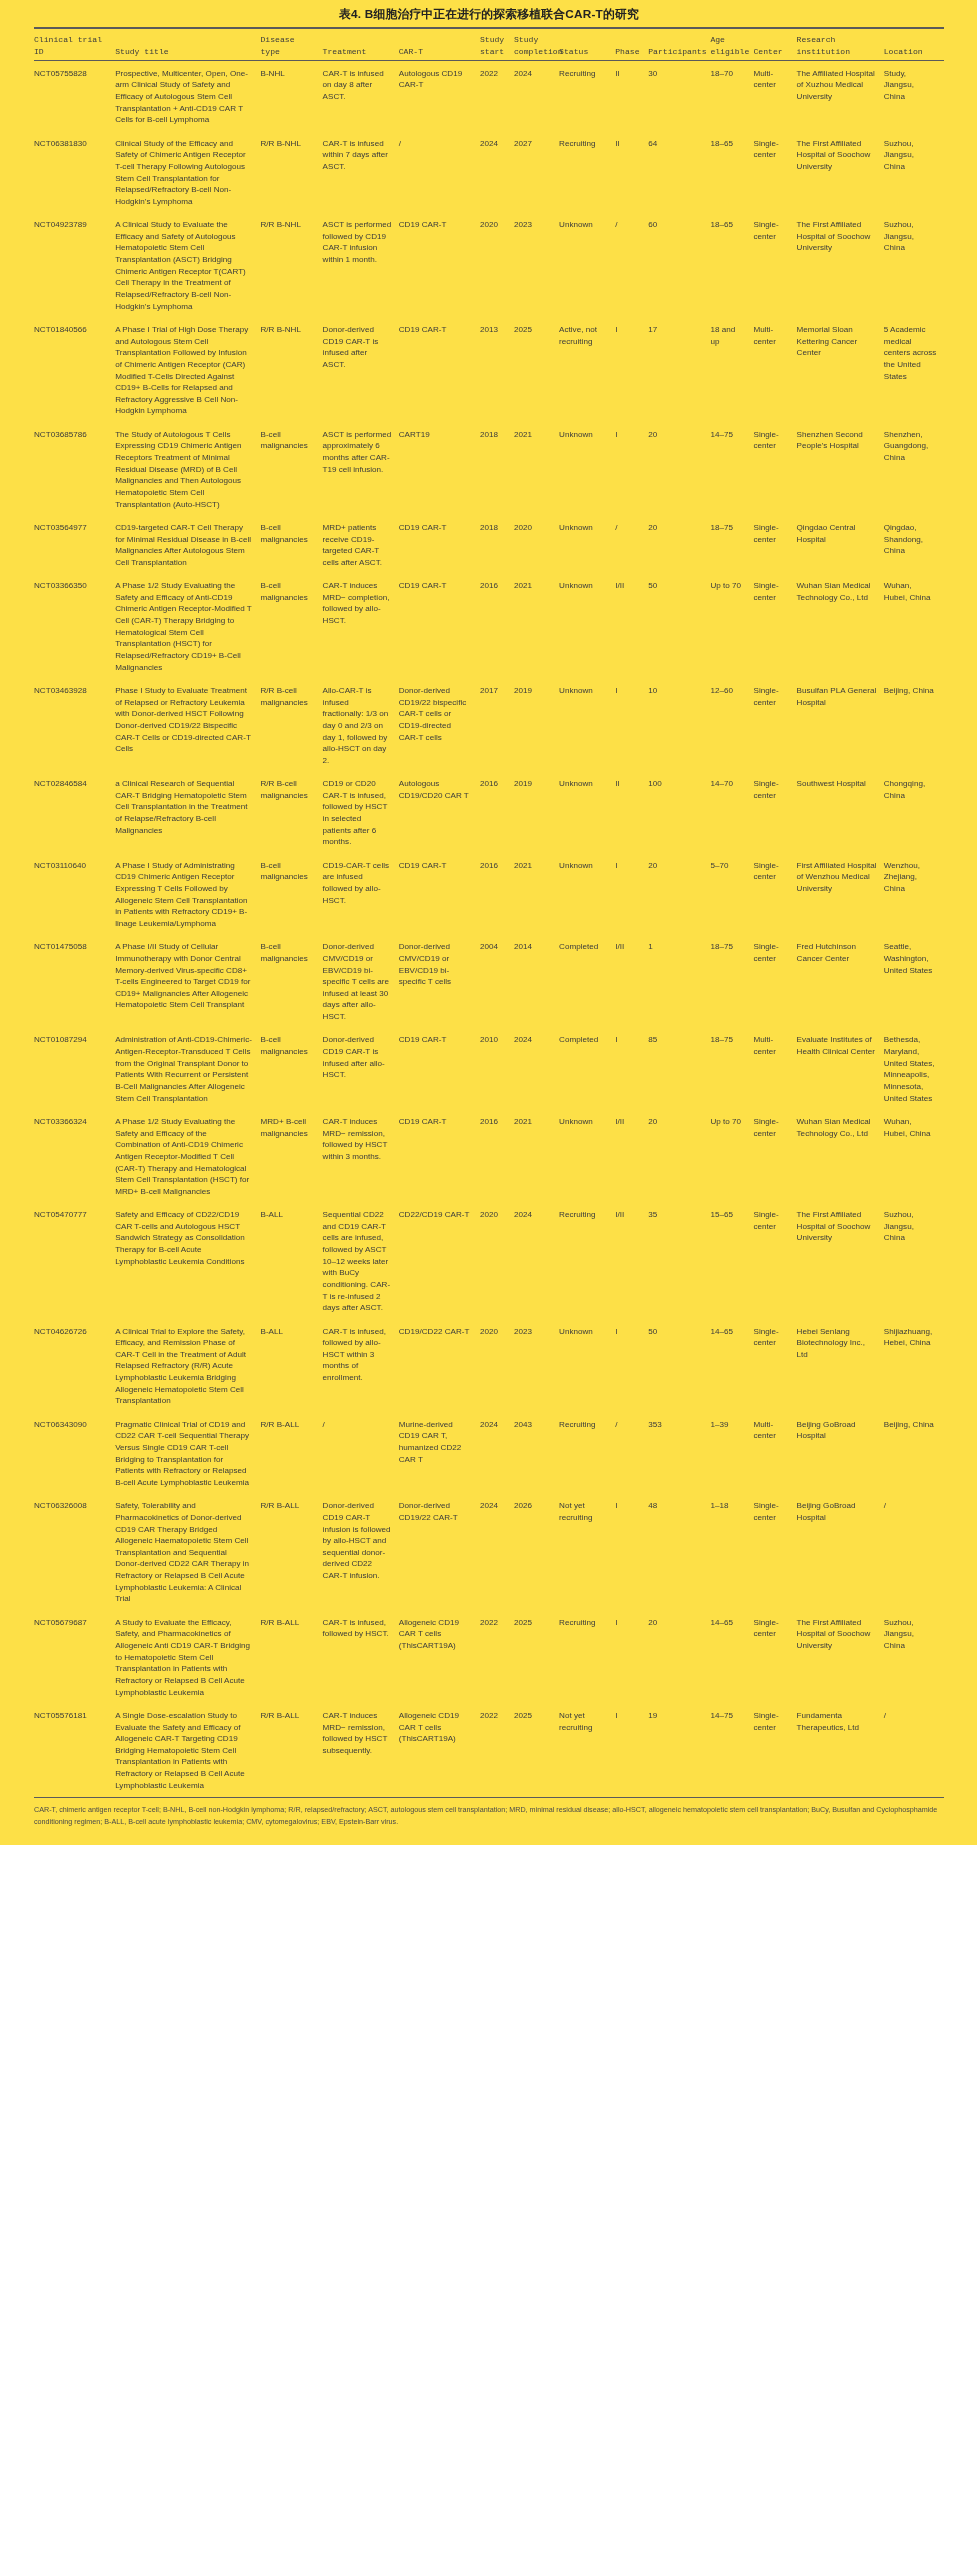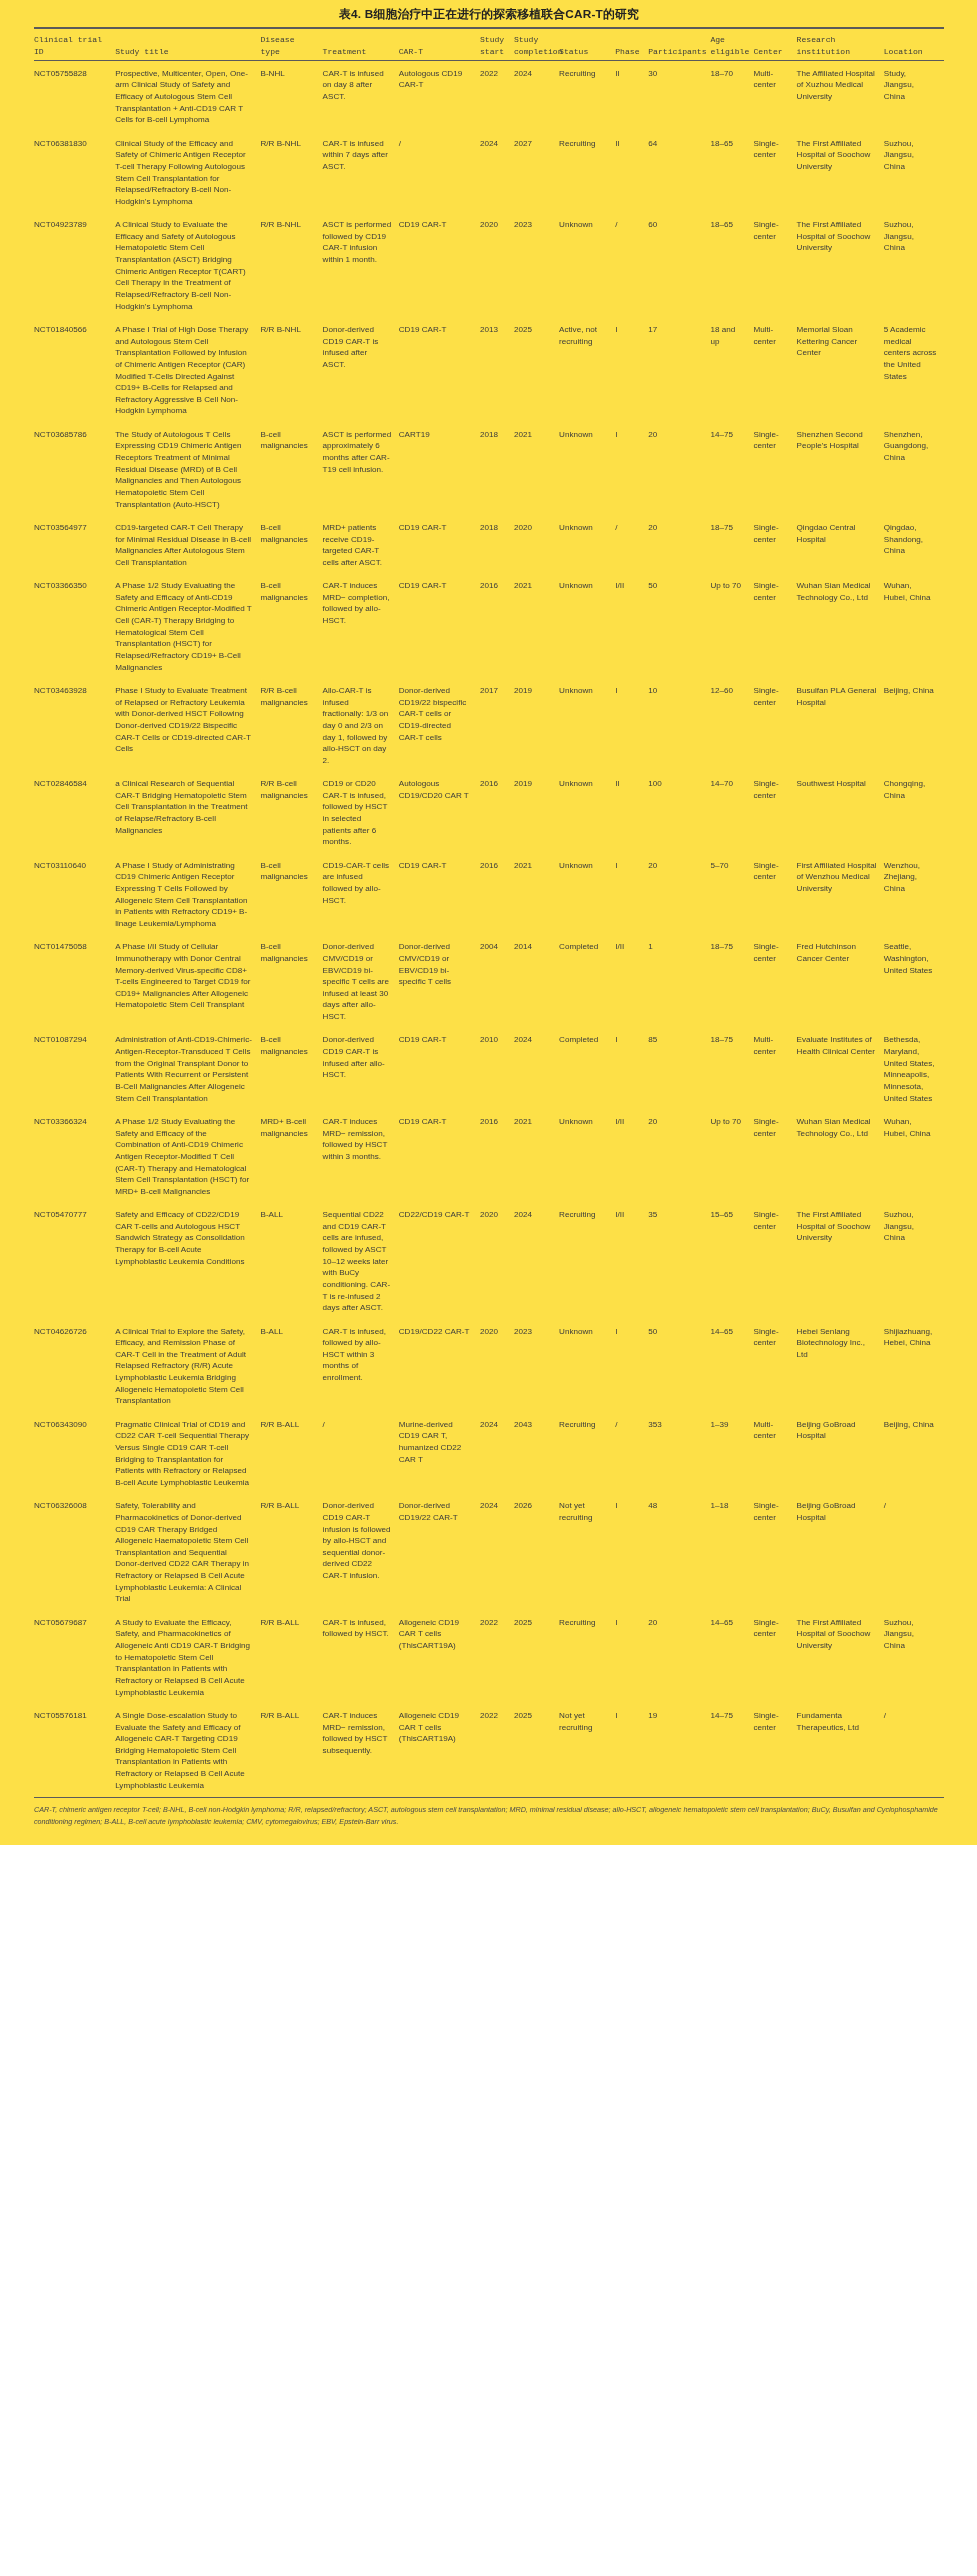--- a/index.html
+++ b/index.html
@@ -48,21 +48,20 @@
     vertical-align: top;
     padding: 6.3px 7.2px 5.4px 0;
     line-height: 1.44;
     word-wrap: break-word;
   }
   .footnote {
     font-size: 7.2px;
     color: #4a4a4a;
     line-height: 1.7;
     padding-top: 6.3px;
-    font-style: italic;
   }
   col.c-id { width: 81px; }
   col.c-title { width: 145px; }
   col.c-disease { width: 62px; }
   col.c-treatment { width: 76px; }
   col.c-cart { width: 81px; }
   col.c-start { width: 34px; }
   col.c-completion { width: 45px; }
   col.c-status { width: 56px; }
   col.c-phase { width: 33px; }

